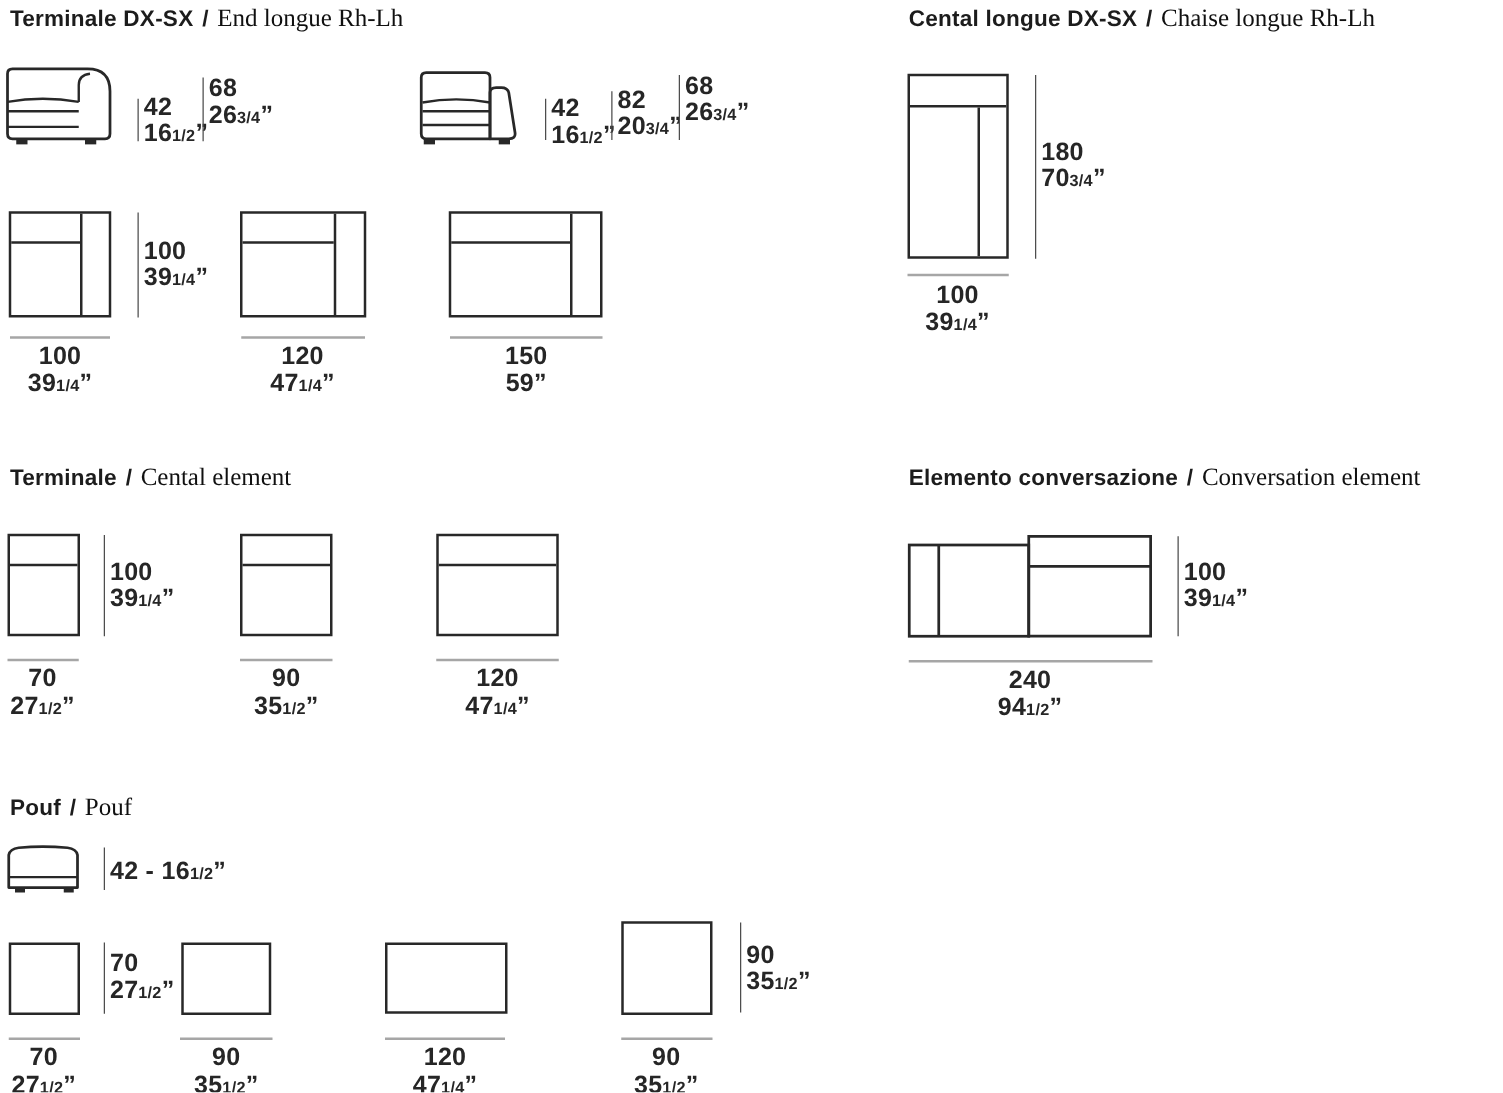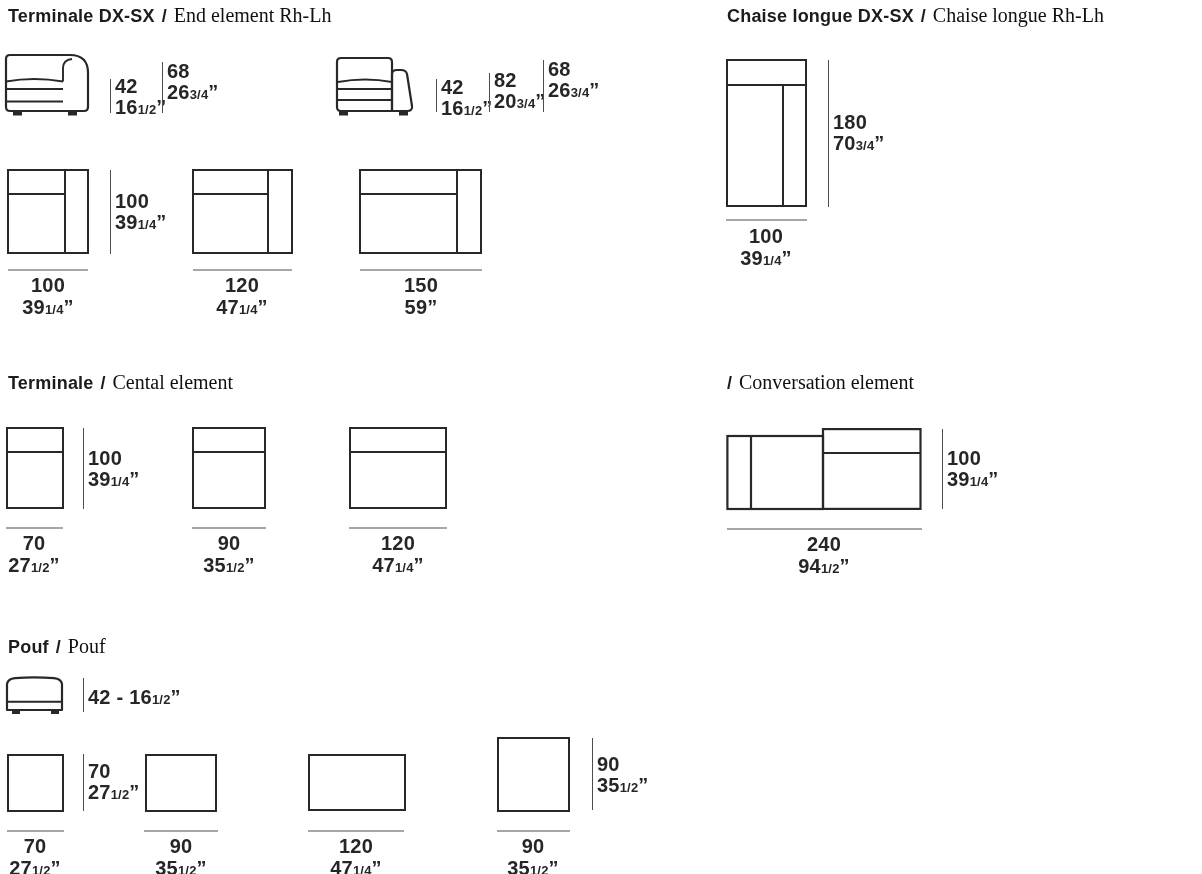--- a/index.html
+++ b/index.html
@@ -25,21 +25,21 @@
 </style>
 </head>
 <body>
 
 <div id="page">
 
   <div class="section">
     <div class="title" style="left:8px;top:4px">
       <span class="t-it">Terminale DX-SX</span>
       <span class="t-sep">/</span>
-      <span class="t-en">End element Rh-Lh</span>
+      <span class="t-en">End longue Rh-Lh</span>
     </div>
 
     <svg style="left:4px;top:54px" width="88" height="64" viewBox="0 0 88 64">
       <g fill="none" stroke="#282828" stroke-width="2.2" stroke-linejoin="round">
         <path d="M6,1 H66 Q84,1 84,19 V53 Q84,57 80,57 H6 Q2,57 2,53 V5 Q2,1 6,1 Z"></path>
         <path d="M59,27.5 V14 Q59,6 68,5" stroke-width="1.9"></path>
         <path d="M2,27.5 Q30,22.5 59,27.5" stroke-width="1.9"></path>
         <path d="M2,35 H59" stroke-width="1.9"></path>
         <path d="M2,47.5 H59" stroke-width="1.9"></path>
       </g>
@@ -114,21 +114,21 @@
     </div>
     <div class="wline" style="left:360px;top:269px;width:122px"></div>
     <div class="wlabel" style="left:361px;top:276px">
       <div class="cm">150</div>
       <div class="in"><span>59</span><span class="fr"></span><span>”</span></div>
     </div>
   </div>
 
   <div class="section">
     <div class="title" style="left:727px;top:4px">
-      <span class="t-it">Chaise longue DX-SX</span>
+      <span class="t-it">Cental longue DX-SX</span>
       <span class="t-sep">/</span>
       <span class="t-en">Chaise longue Rh-Lh</span>
     </div>
     <div class="plan" style="left:726px;top:59px;width:81px;height:148px">
       <div class="hline" style="left:0;right:0;top:23px"></div>
       <div class="vline" style="left:54px;top:25px;bottom:0"></div>
     </div>
     <div class="tick" style="left:828px;top:60px;height:147px"></div>
     <div class="dimv" style="left:833px;top:113px">
       <div class="cm">180</div>
@@ -173,20 +173,21 @@
     </div>
     <div class="wline" style="left:349px;top:527px;width:98px"></div>
     <div class="wlabel" style="left:338px;top:534px">
       <div class="cm">120</div>
       <div class="in"><span>47</span><span class="fr">1/4</span><span>”</span></div>
     </div>
   </div>
 
   <div class="section">
     <div class="title" style="left:727px;top:371px">
+      <span class="t-it">Elemento conversazione</span>
       <span class="t-sep">/</span>
       <span class="t-en">Conversation element</span>
     </div>
     <svg style="left:726px;top:428px" width="197" height="83" viewBox="0 0 197 83">
       <g fill="none" stroke="#282828" stroke-width="2.2" stroke-linejoin="miter">
         <rect x="97" y="1.1" width="97.5" height="79.8"></rect>
         <rect x="1.4" y="8" width="95.6" height="73"></rect>
         <line x1="97" y1="25" x2="194.5" y2="25"></line>
         <line x1="25" y1="8" x2="25" y2="81"></line>
       </g>

